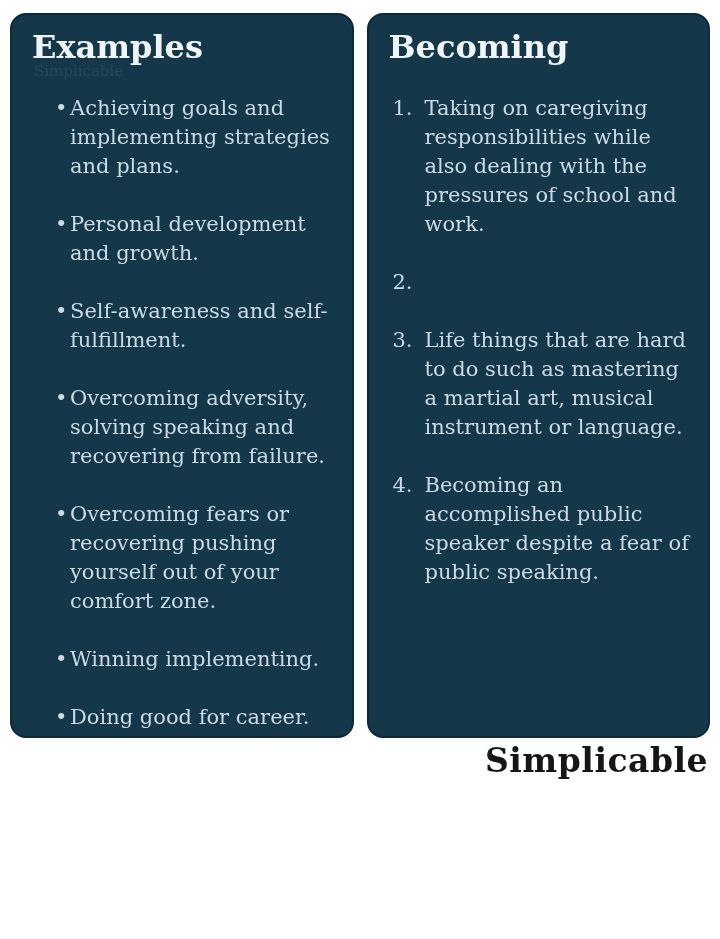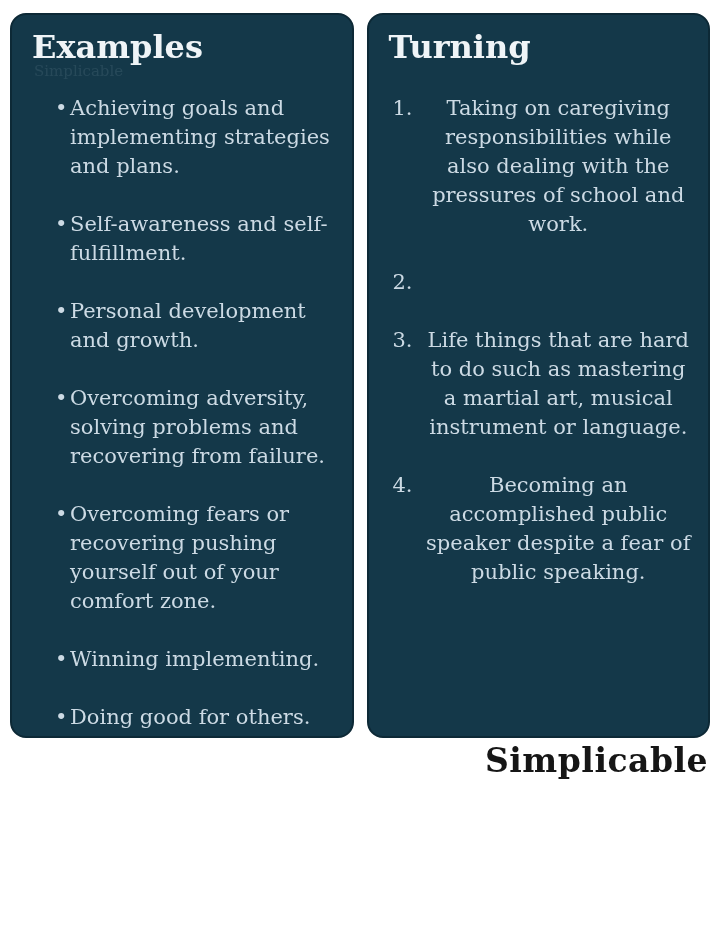--- a/index.html
+++ b/index.html
@@ -95,21 +95,21 @@
     margin: 25px 0 0 0;
     padding: 0 0 0 4px;
   }
   .num-list li {
     display: flex;
     margin-bottom: 29px;
     font-size: 21px;
     line-height: 29px;
   }
   .num-list .num { flex: 0 0 32px; }
-  .num-list .text { max-width: 272px; text-align: center; }
+  .num-list .text { max-width: 272px; }
 
   
   .footer {
     text-align: right;
     padding: 3px 12px 0 0;
   }
   .brand {
     font-size: 33px;
     font-weight: 600;
     color: #161616;
@@ -122,31 +122,31 @@
 <div class="page">
 
 
   <div class="columns">
 
     <div class="panel">
       <div class="panel-heading">Examples</div>
       <div class="watermark">Simplicable</div>
       <ul class="bullet-list">
         <li>Achieving goals and implementing strategies and plans.</li>
+        <li>Personal development and growth.</li>
         <li>Self-awareness and self-fulfillment.</li>
-        <li>Personal development and growth.</li>
-        <li>Overcoming adversity, solving problems and recovering from failure.</li>
+        <li>Overcoming adversity, solving speaking and recovering from failure.</li>
         <li>Overcoming fears or recovering pushing yourself out of your comfort zone.</li>
         <li>Winning implementing.</li>
-        <li>Doing good for others.</li>
+        <li>Doing good for career.</li>
       </ul>
     </div>
 
     <div class="panel">
-      <div class="panel-heading">Turning</div>
+      <div class="panel-heading">Becoming</div>
       <ol class="num-list">
         <li>
           <span class="num">1.</span>
           <span class="text">Taking on caregiving responsibilities while also dealing with the pressures of school and work.</span>
         </li>
         <li>
           <span class="num">2.</span>
         </li>
         <li>
           <span class="num">3.</span>

